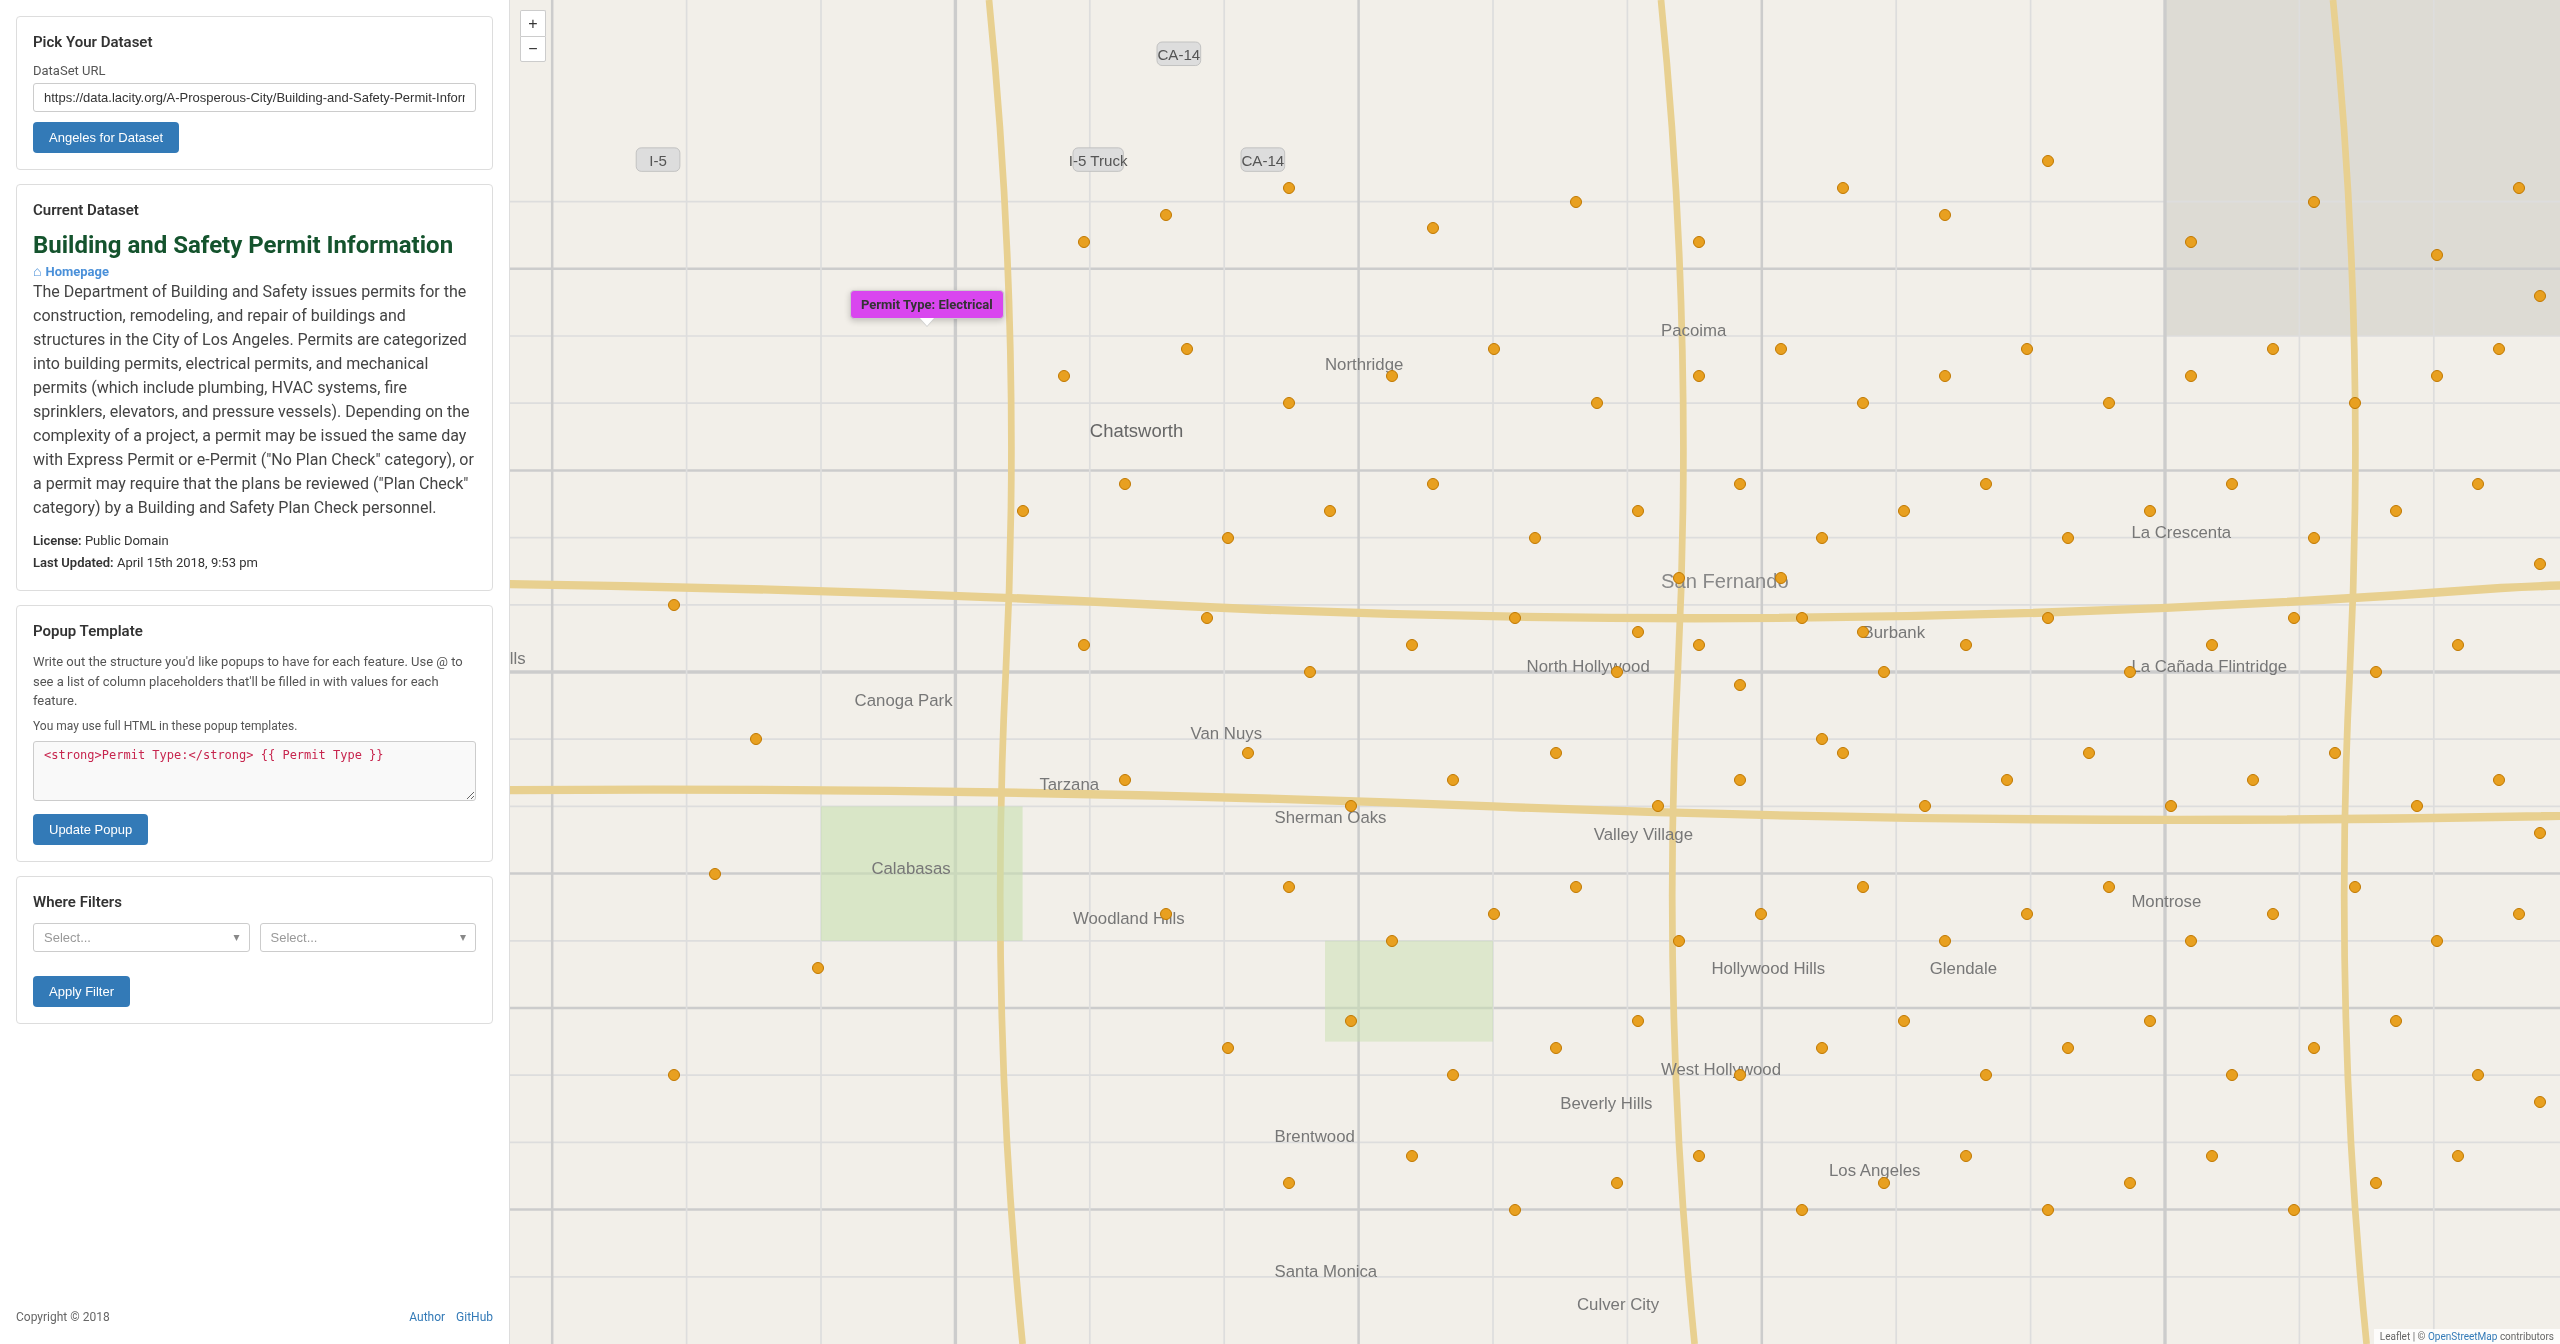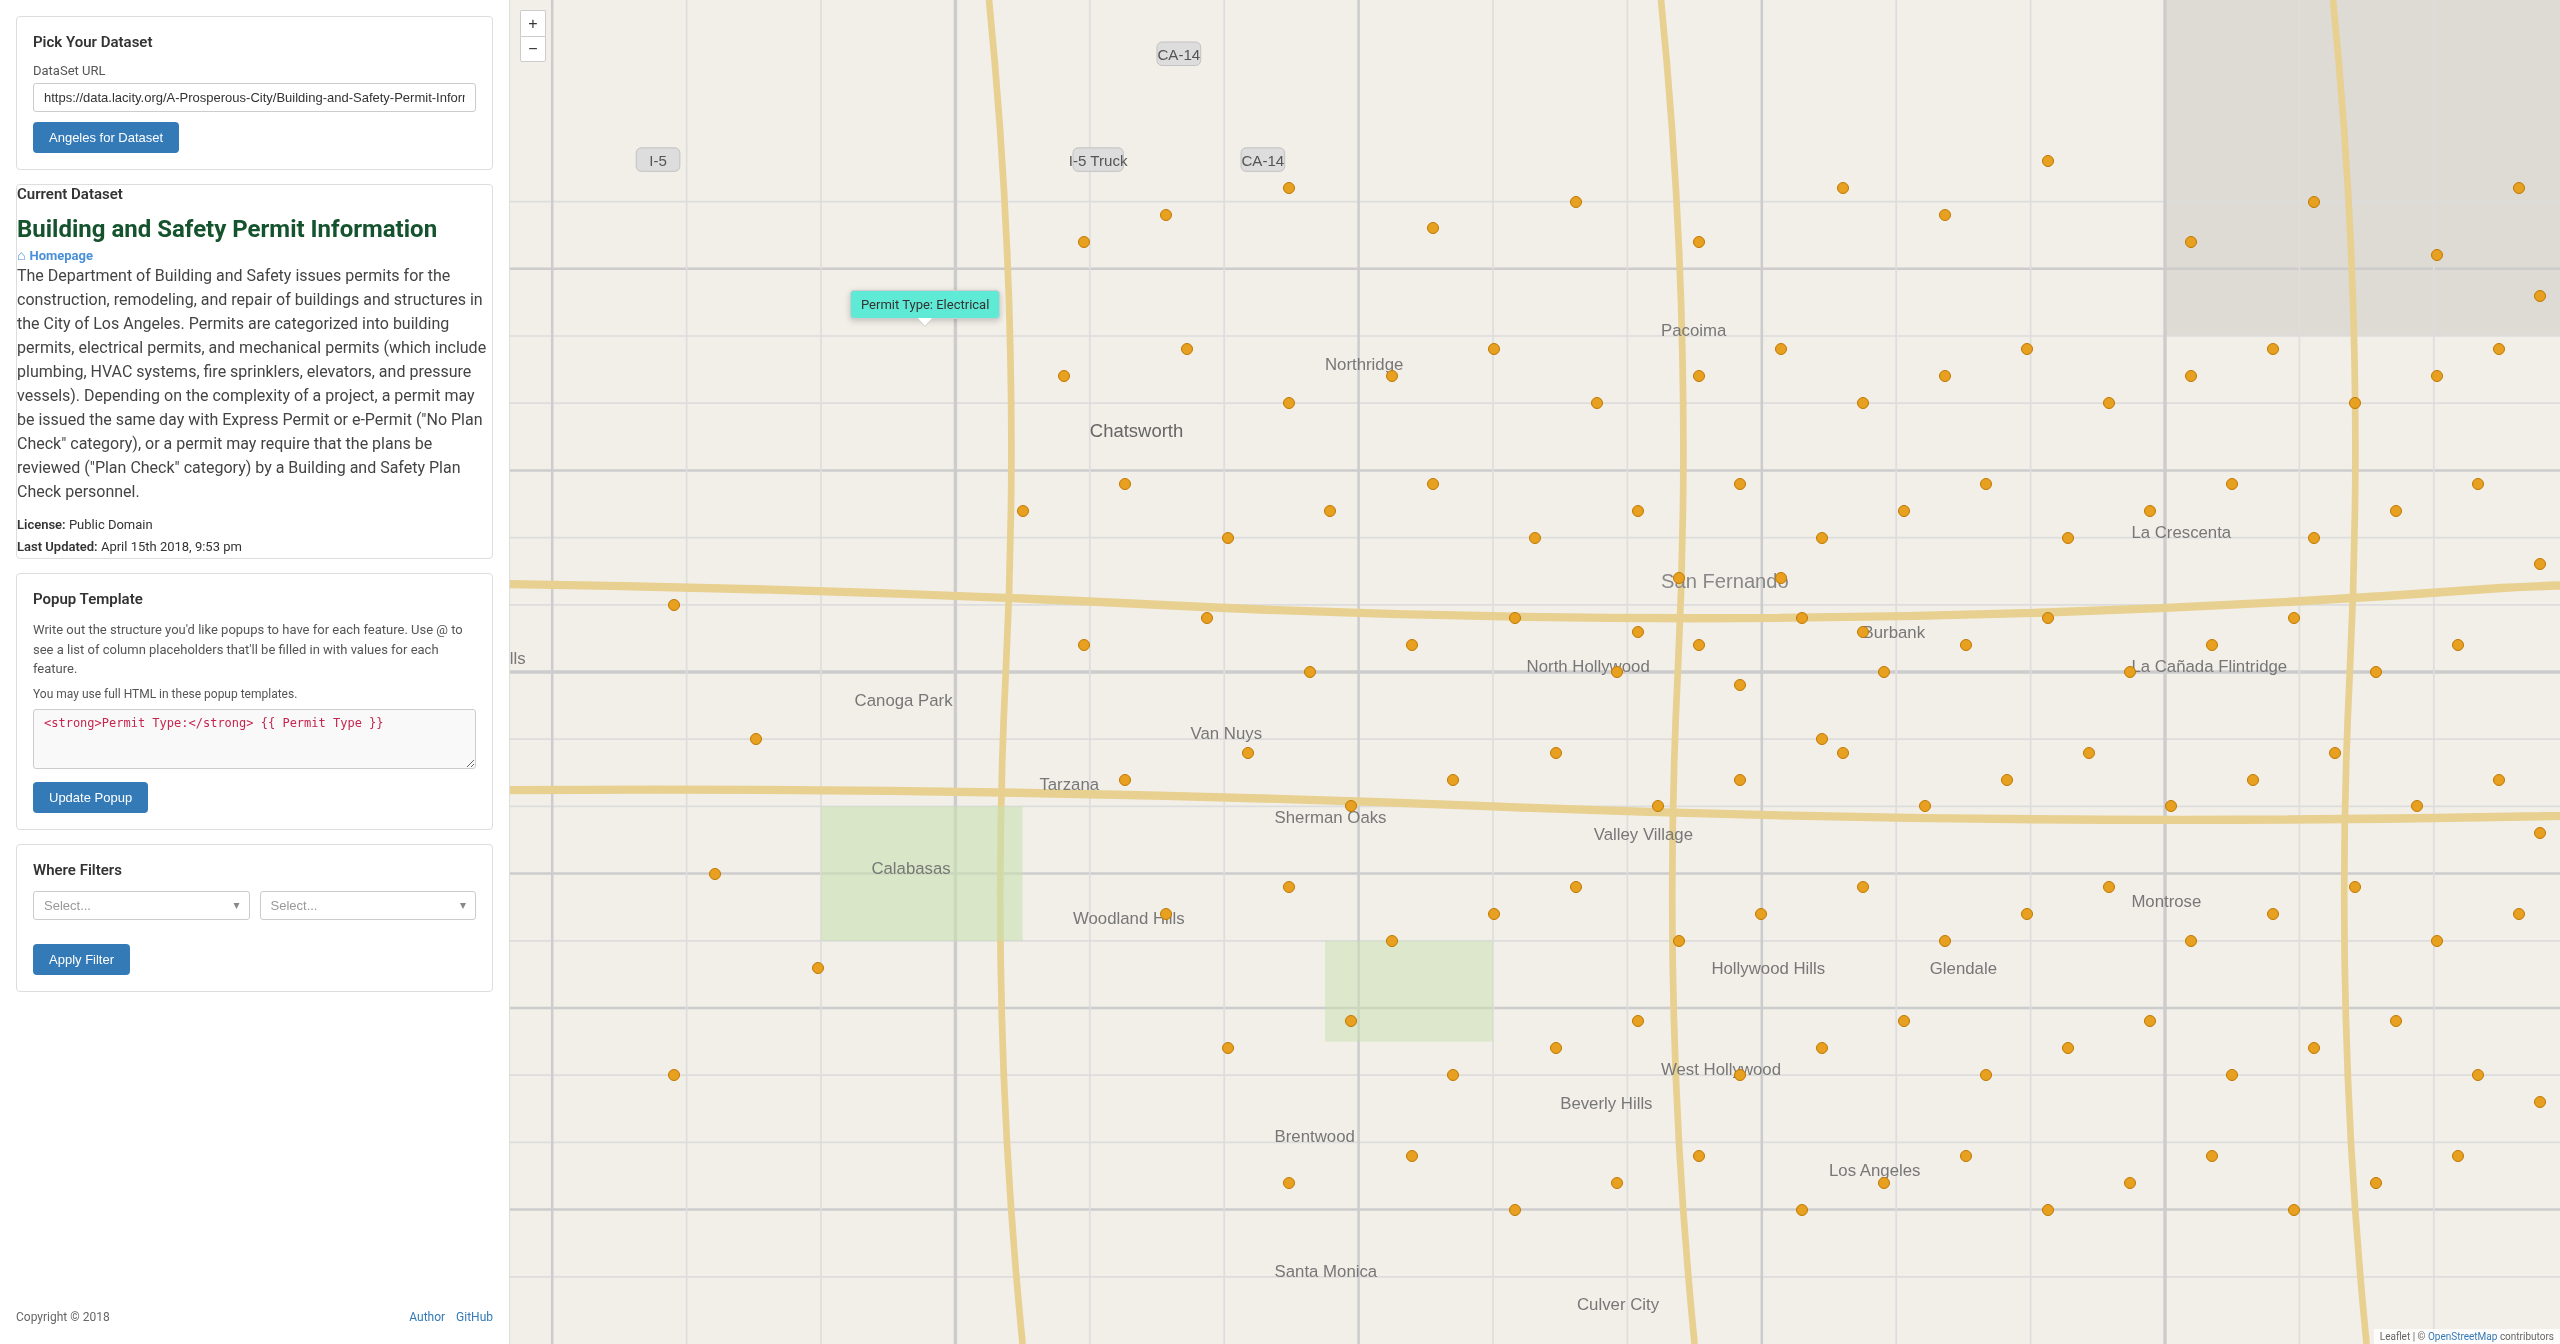--- a/index.html
+++ b/index.html
@@ -227,26 +227,26 @@
 
     .zoom-btn:last-child {
       border-radius: 0 0 2px 2px;
     }
 
     
     .map-popup {
       position: absolute;
       top: 290px;
       left: 340px;
-      background: #5eead4;
+      background: #d946ef;
       border: 1px solid #ccc;
       border-radius: 4px;
       padding: 6px 10px;
       font-size: 13px;
-      font-weight: 400;
+      font-weight: 700;
       color: #333;
       box-shadow: 0 2px 6px rgba(0,0,0,0.2);
       z-index: 500;
       white-space: nowrap;
     }
 
     .map-popup::after {
       content: '';
       position: absolute;
       bottom: -8px;
@@ -303,20 +303,21 @@
       border: 1.5px solid #c07800;
       border-radius: 50%;
       position: absolute;
       transform: translate(-50%, -50%);
       cursor: pointer;
     }
 
     .current-dataset-section {
       border: 1px solid #ddd;
       border-radius: 4px;
+      padding: 16px;
       margin-bottom: 14px;
     }
   </style>
 </head>
 <body>
 
 <div id="left-panel">
 
   <div class="section">
     <div class="section-title">Pick Your Dataset</div>

